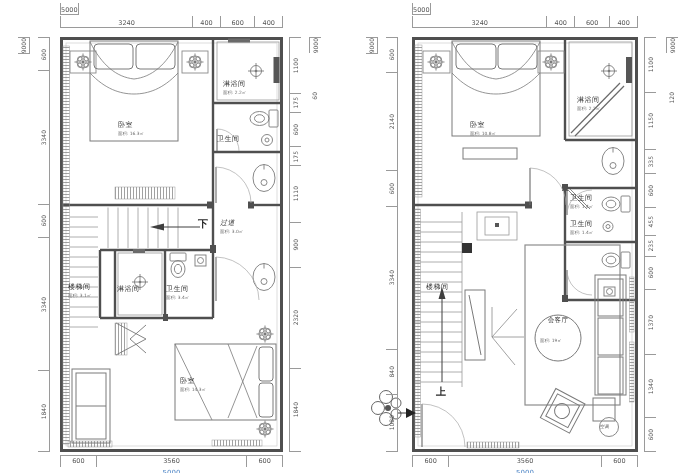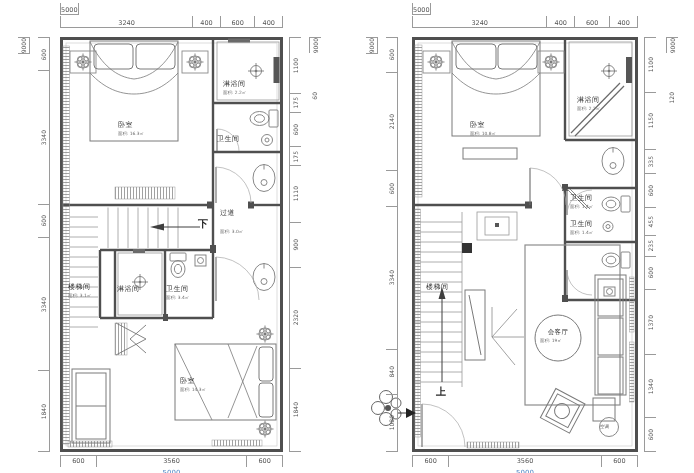--- a/index.html
+++ b/index.html
@@ -209,21 +209,21 @@
         <line x1="16" y1="369" x2="46" y2="369"></line>
       </g>
     </svg>
 
     <div class="rlabel" style="left:58px;top:85px;">卧室</div>
     <div class="ralabel" style="left:58px;top:95px;">面积: 16.3㎡</div>
     <div class="rlabel" style="left:163px;top:44px;">淋浴间</div>
     <div class="ralabel" style="left:163px;top:54px;">面积: 2.2㎡</div>
     <div class="rlabel" style="left:157px;top:99px;">卫生间</div>
     <div class="bigchar" style="left:138px;top:182px;">下</div>
-    <div class="rlabel" style="left:160px;top:173px;">过道</div>
+    <div class="rlabel" style="left:160px;top:183px;font-style:italic;">过道</div>
     <div class="ralabel" style="left:160px;top:193px;">面积: 3.0㎡</div>
     <div class="rlabel" style="left:8px;top:247px;">楼梯间</div>
     <div class="ralabel" style="left:8px;top:257px;">面积: 3.1㎡</div>
     <div class="rlabel" style="left:57px;top:249px;">淋浴间</div>
     <div class="rlabel" style="left:106px;top:249px;">卫生间</div>
     <div class="ralabel" style="left:106px;top:259px;">面积: 3.4㎡</div>
     <div class="rlabel" style="left:120px;top:341px;">卧室</div>
     <div class="ralabel" style="left:120px;top:351px;">面积: 14.3㎡</div>
   </div>
 
@@ -501,21 +501,21 @@
 
     <div class="rlabel" style="left:58px;top:85px;">卧室</div>
     <div class="ralabel" style="left:58px;top:95px;">面积: 10.8㎡</div>
     <div class="rlabel" style="left:165px;top:60px;">淋浴间</div>
     <div class="ralabel" style="left:165px;top:70px;">面积: 2.2㎡</div>
     <div class="rlabel" style="left:158px;top:158px;">卫生间</div>
     <div class="ralabel" style="left:158px;top:168px;">面积: 1.4㎡</div>
     <div class="rlabel" style="left:158px;top:184px;">卫生间</div>
     <div class="ralabel" style="left:158px;top:194px;">面积: 1.4㎡</div>
     <div class="rlabel" style="left:14px;top:247px;">楼梯间</div>
-    <div class="rlabel living-name" style="left:124px;top:292px;width:44px;">会客厅</div>
+    <div class="rlabel living-name" style="left:124px;top:280px;width:44px;">会客厅</div>
     <div class="ralabel" style="left:128px;top:302px;">面积: 19㎡</div>
     <div class="bigchar" style="left:24px;top:350px;">上</div>
     <div class="tinychar" style="left:188px;top:388px;">空调</div>
   </div>
 
   <div class="dim-chain dim-h" style="left:412px;top:3px;width:226px;">
     <div class="seg">
         <span>5000</span>
       </div>
   </div>

